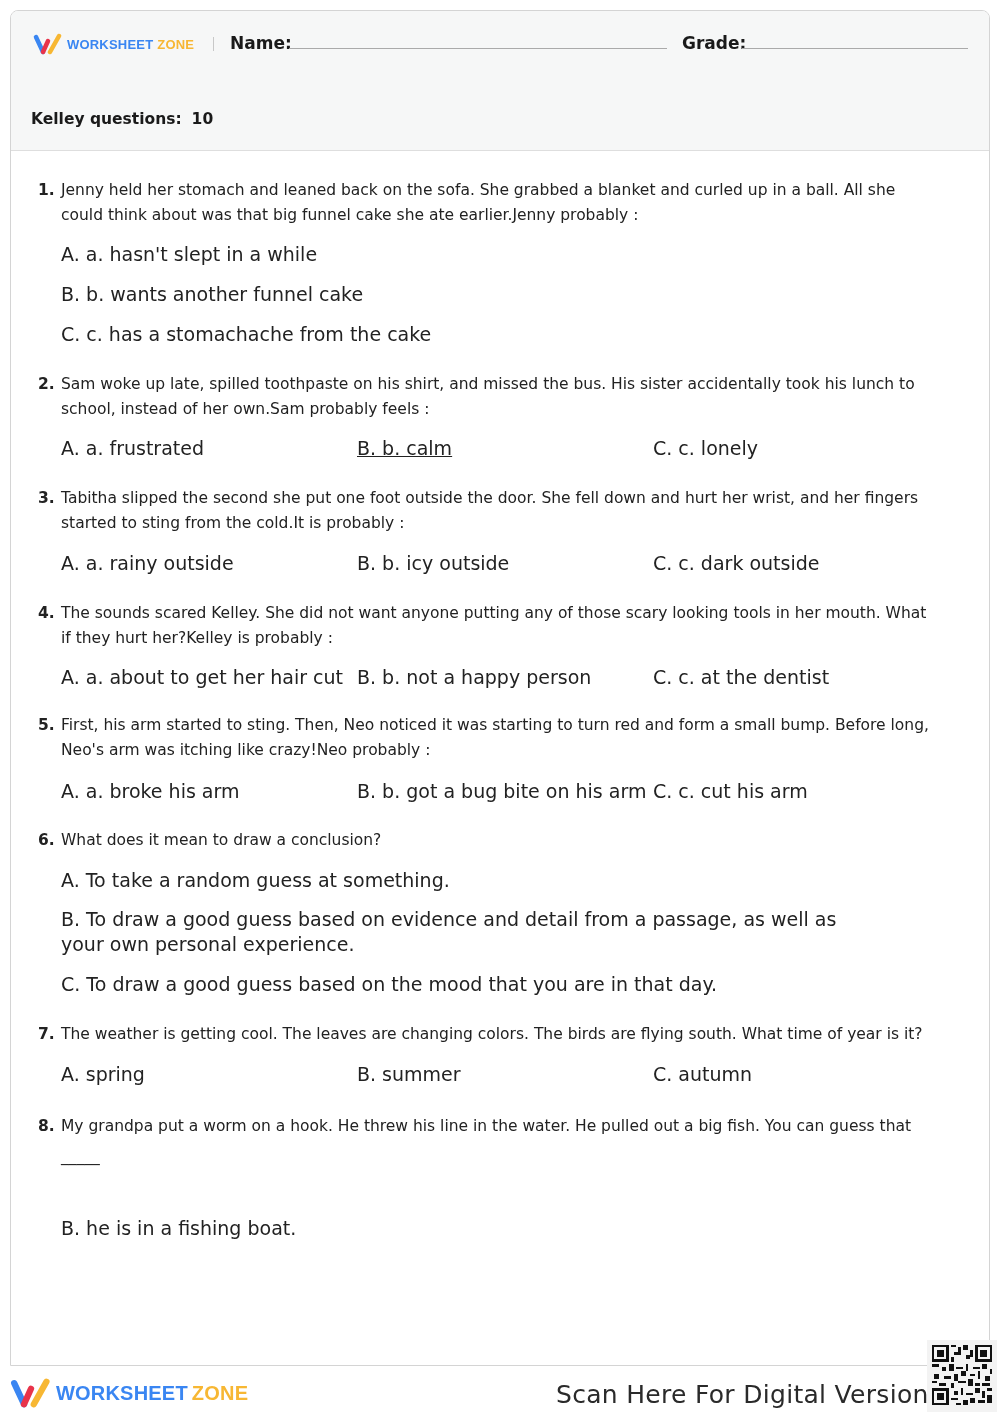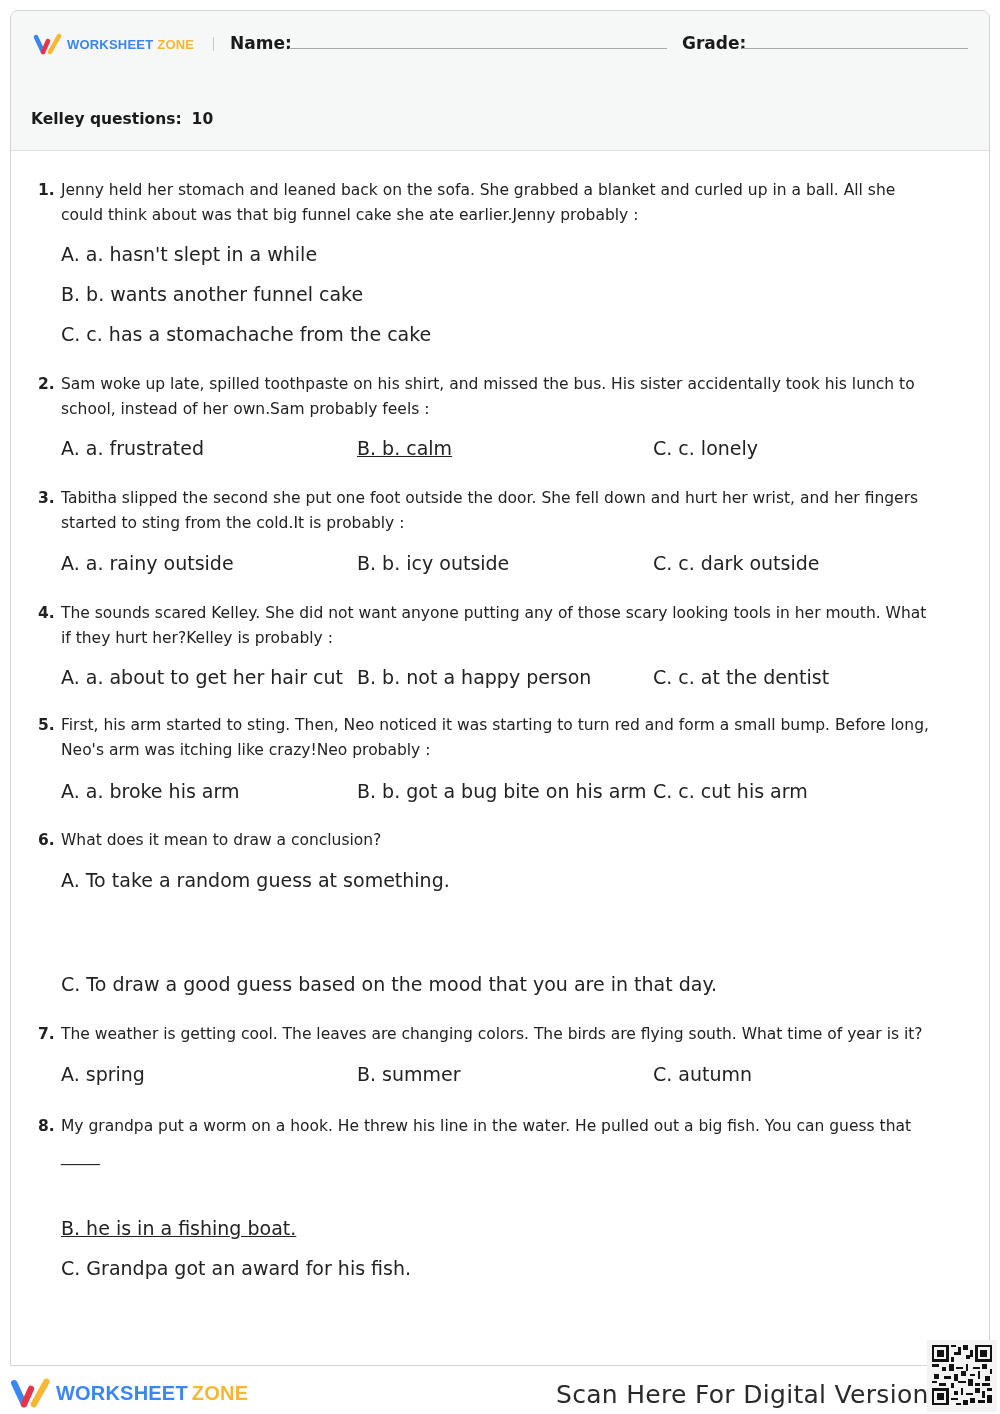--- a/index.html
+++ b/index.html
@@ -103,36 +103,36 @@
   </div>
   <span class="opt" style="left:50px;top:768px;">A. a. broke his arm</span>
   <span class="opt" style="left:346px;top:768px;">B. b. got a bug bite on his arm</span>
   <span class="opt" style="left:642px;top:768px;">C. c. cut his arm</span>
 
   <div class="q" style="top:817px;">
     <span class="num">6.</span>
     <div class="stem">What does it mean to draw a conclusion?</div>
   </div>
   <span class="opt" style="left:50px;top:857px;">A. To take a random guess at something.</span>
+  <span class="opt" style="left:50px;top:896px;width:820px;">B. To draw a good guess based on evidence and detail from a passage, as well as your own personal experience.</span>
   <span class="opt" style="left:50px;top:961px;">C. To draw a good guess based on the mood that you are in that day.</span>
 
   <div class="q" style="top:1011px;width:940px;">
     <span class="num">7.</span>
     <div class="stem">The weather is getting cool. The leaves are changing colors. The birds are flying south. What time of year is it?</div>
   </div>
   <span class="opt" style="left:50px;top:1051px;">A. spring</span>
   <span class="opt" style="left:346px;top:1051px;">B. summer</span>
   <span class="opt" style="left:642px;top:1051px;">C. autumn</span>
 
   <div class="q" style="top:1100px;line-height:30px;">
     <span class="num">8.</span>
     <div class="stem">My grandpa put a worm on a hook. He threw his line in the water. He pulled out a big fish. You can guess that _____</div>
   </div>
-  <span class="opt" style="left:50px;top:1205px;text-decoration:underline;">B. he is in a fishing boat.</span>
-  <span class="opt" style="left:50px;top:1245px;">C. Grandpa got an award for his fish.</span>
+  <span class="opt" style="left:50px;top:1205px;">B. he is in a fishing boat.</span>
 </div>
 
 <div class="footer-logo">
   <svg viewBox="0 0 30 22">
     <line x1="3" y1="4" x2="10" y2="19" stroke="#3a86f2" stroke-width="4.5" stroke-linecap="round"></line>
     <line x1="10" y1="19" x2="15" y2="8" stroke="#e8334a" stroke-width="4.5" stroke-linecap="round"></line>
     <line x1="17" y1="19" x2="26" y2="3" stroke="#f7b733" stroke-width="4.5" stroke-linecap="round"></line>
   </svg>
   <span class="logo-text"><span class="w1">WORKSHEET</span><span class="w2">ZONE</span></span>
 </div>

